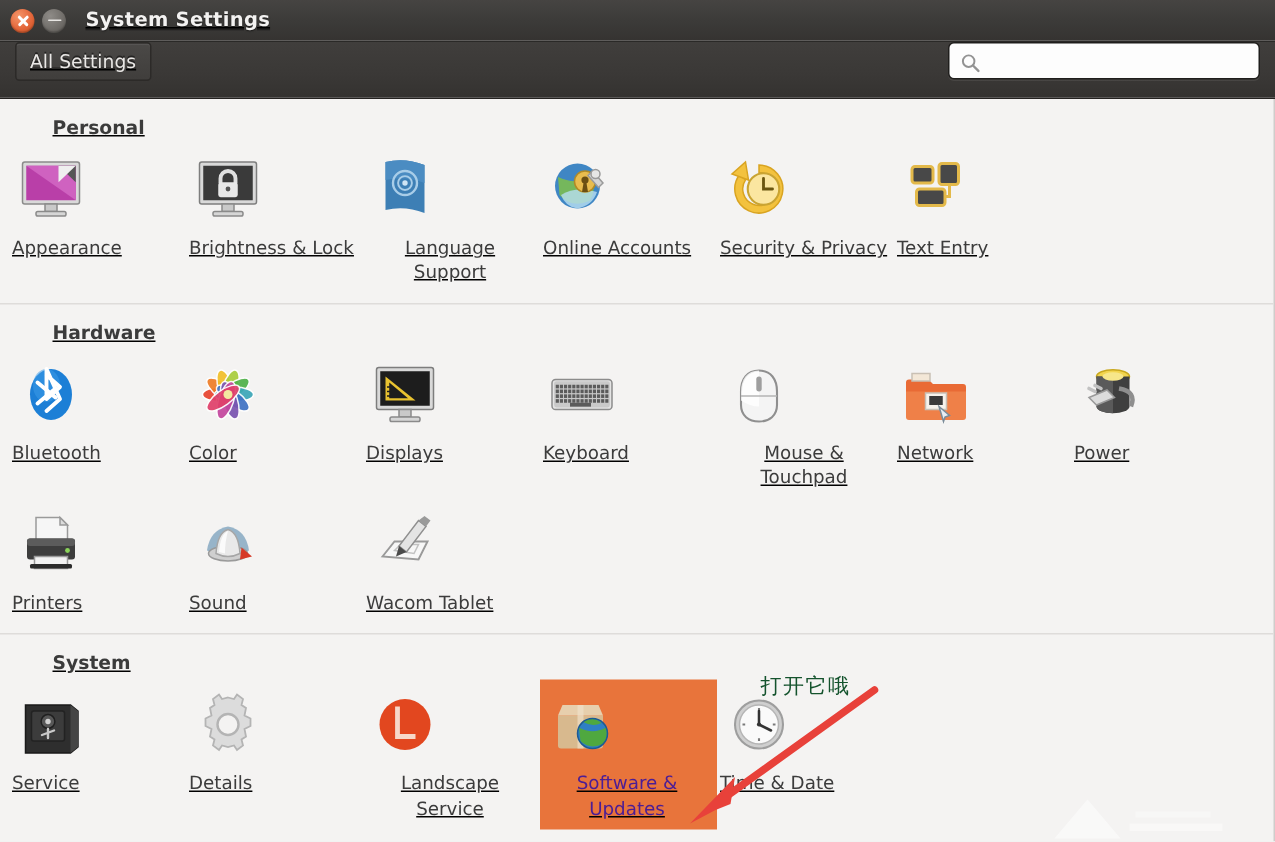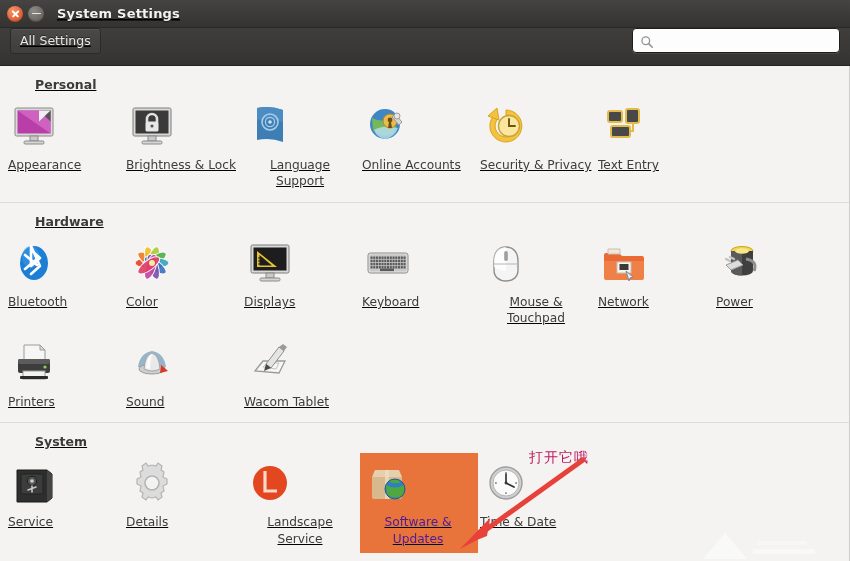--- a/index.html
+++ b/index.html
@@ -123,22 +123,22 @@
     margin-top: 5px;
     font-size: 12.2px; color: #3c3c3c;
     text-align: center; line-height: 1.35;
     max-width: 112px;
   }
   .cell.selected .cell-label { color: #4c1d95; }
 
   
   .annotation-text {
     position: absolute;
-    left: 529px; top: 383px;
-    color: #be185d;
+    left: 507px; top: 383px;
+    color: #14532d;
     font-size: 14px;
     letter-spacing: 1px;
     white-space: nowrap;
     pointer-events: none;
   }
   .annotation-arrow {
     position: absolute; left: 450px; top: 390px;
     width: 160px; height: 95px;
     pointer-events: none;
   }

